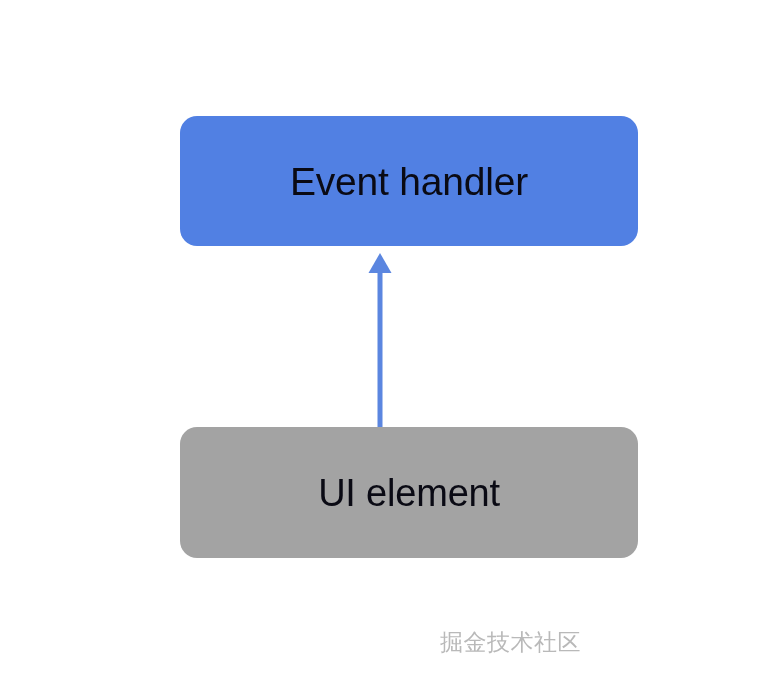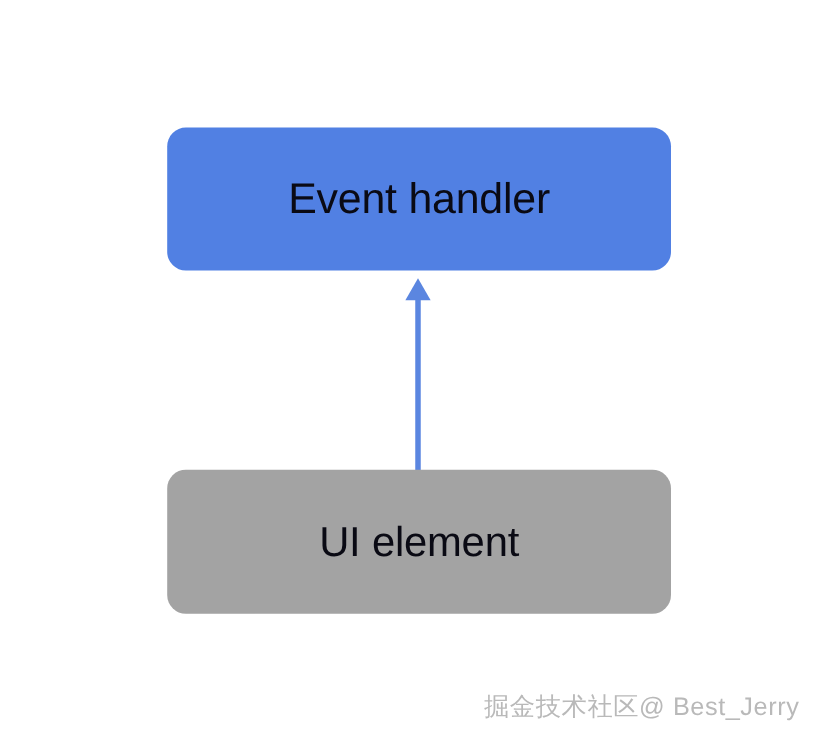--- a/index.html
+++ b/index.html
@@ -24,20 +24,21 @@
     background: #ffffff;
   }
 
   .node {
     position: absolute;
     display: flex;
     align-items: center;
     justify-content: center;
     box-sizing: border-box;
     border-radius: 17px;
+    margin-left: 28px;
   }
 
   .node-label {
     font-family: "Liberation Sans", "DejaVu Sans", sans-serif;
     color: #0a0a14;
     letter-spacing: -0.2px;
     white-space: nowrap;
     line-height: 1;
   }
 
@@ -110,16 +111,15 @@
       <polygon points="28,5 39.5,25 16.5,25" fill="#5b86e0"></polygon>
     </svg>
   </div>
 
   <div class="node" id="node-ui-element">
     <span class="node-label">UI element</span>
   </div>
 
   <div id="watermark">
     <span class="wm-cn">掘金技术社区</span>
-    <span class="wm-en">@ Best_Jerry</span>
   </div>
 
 </div>
 
 </body></html>

